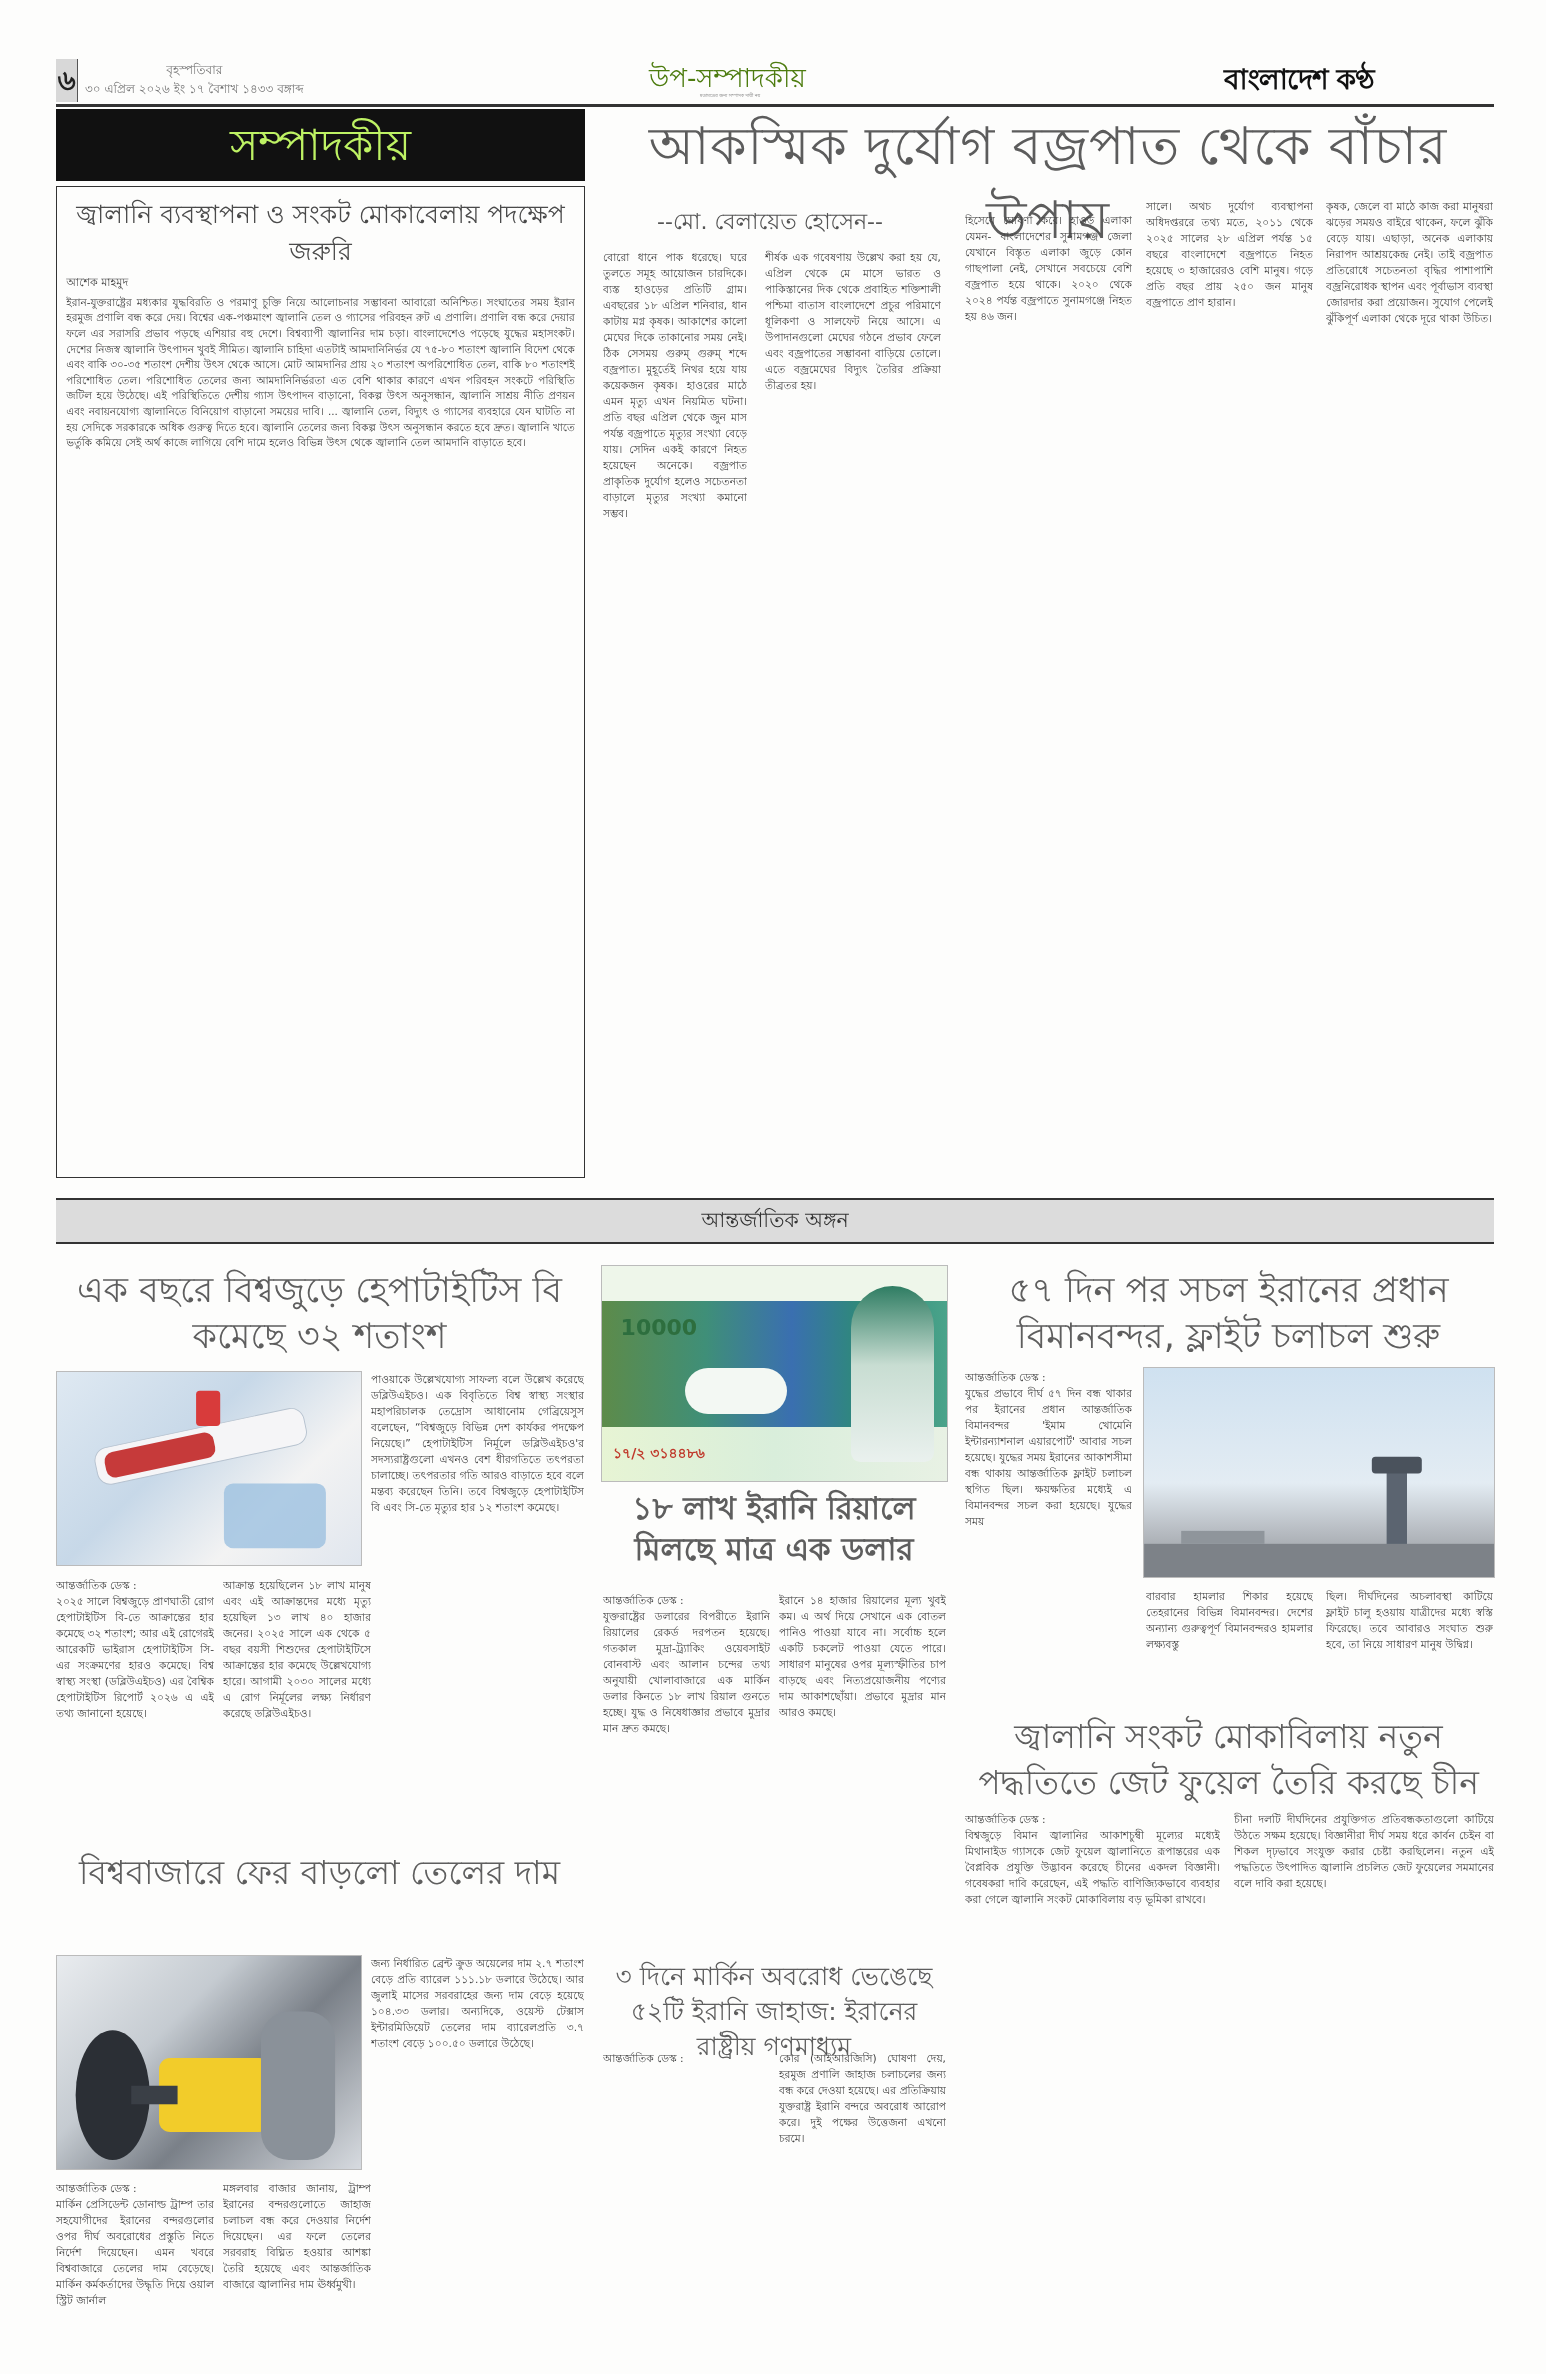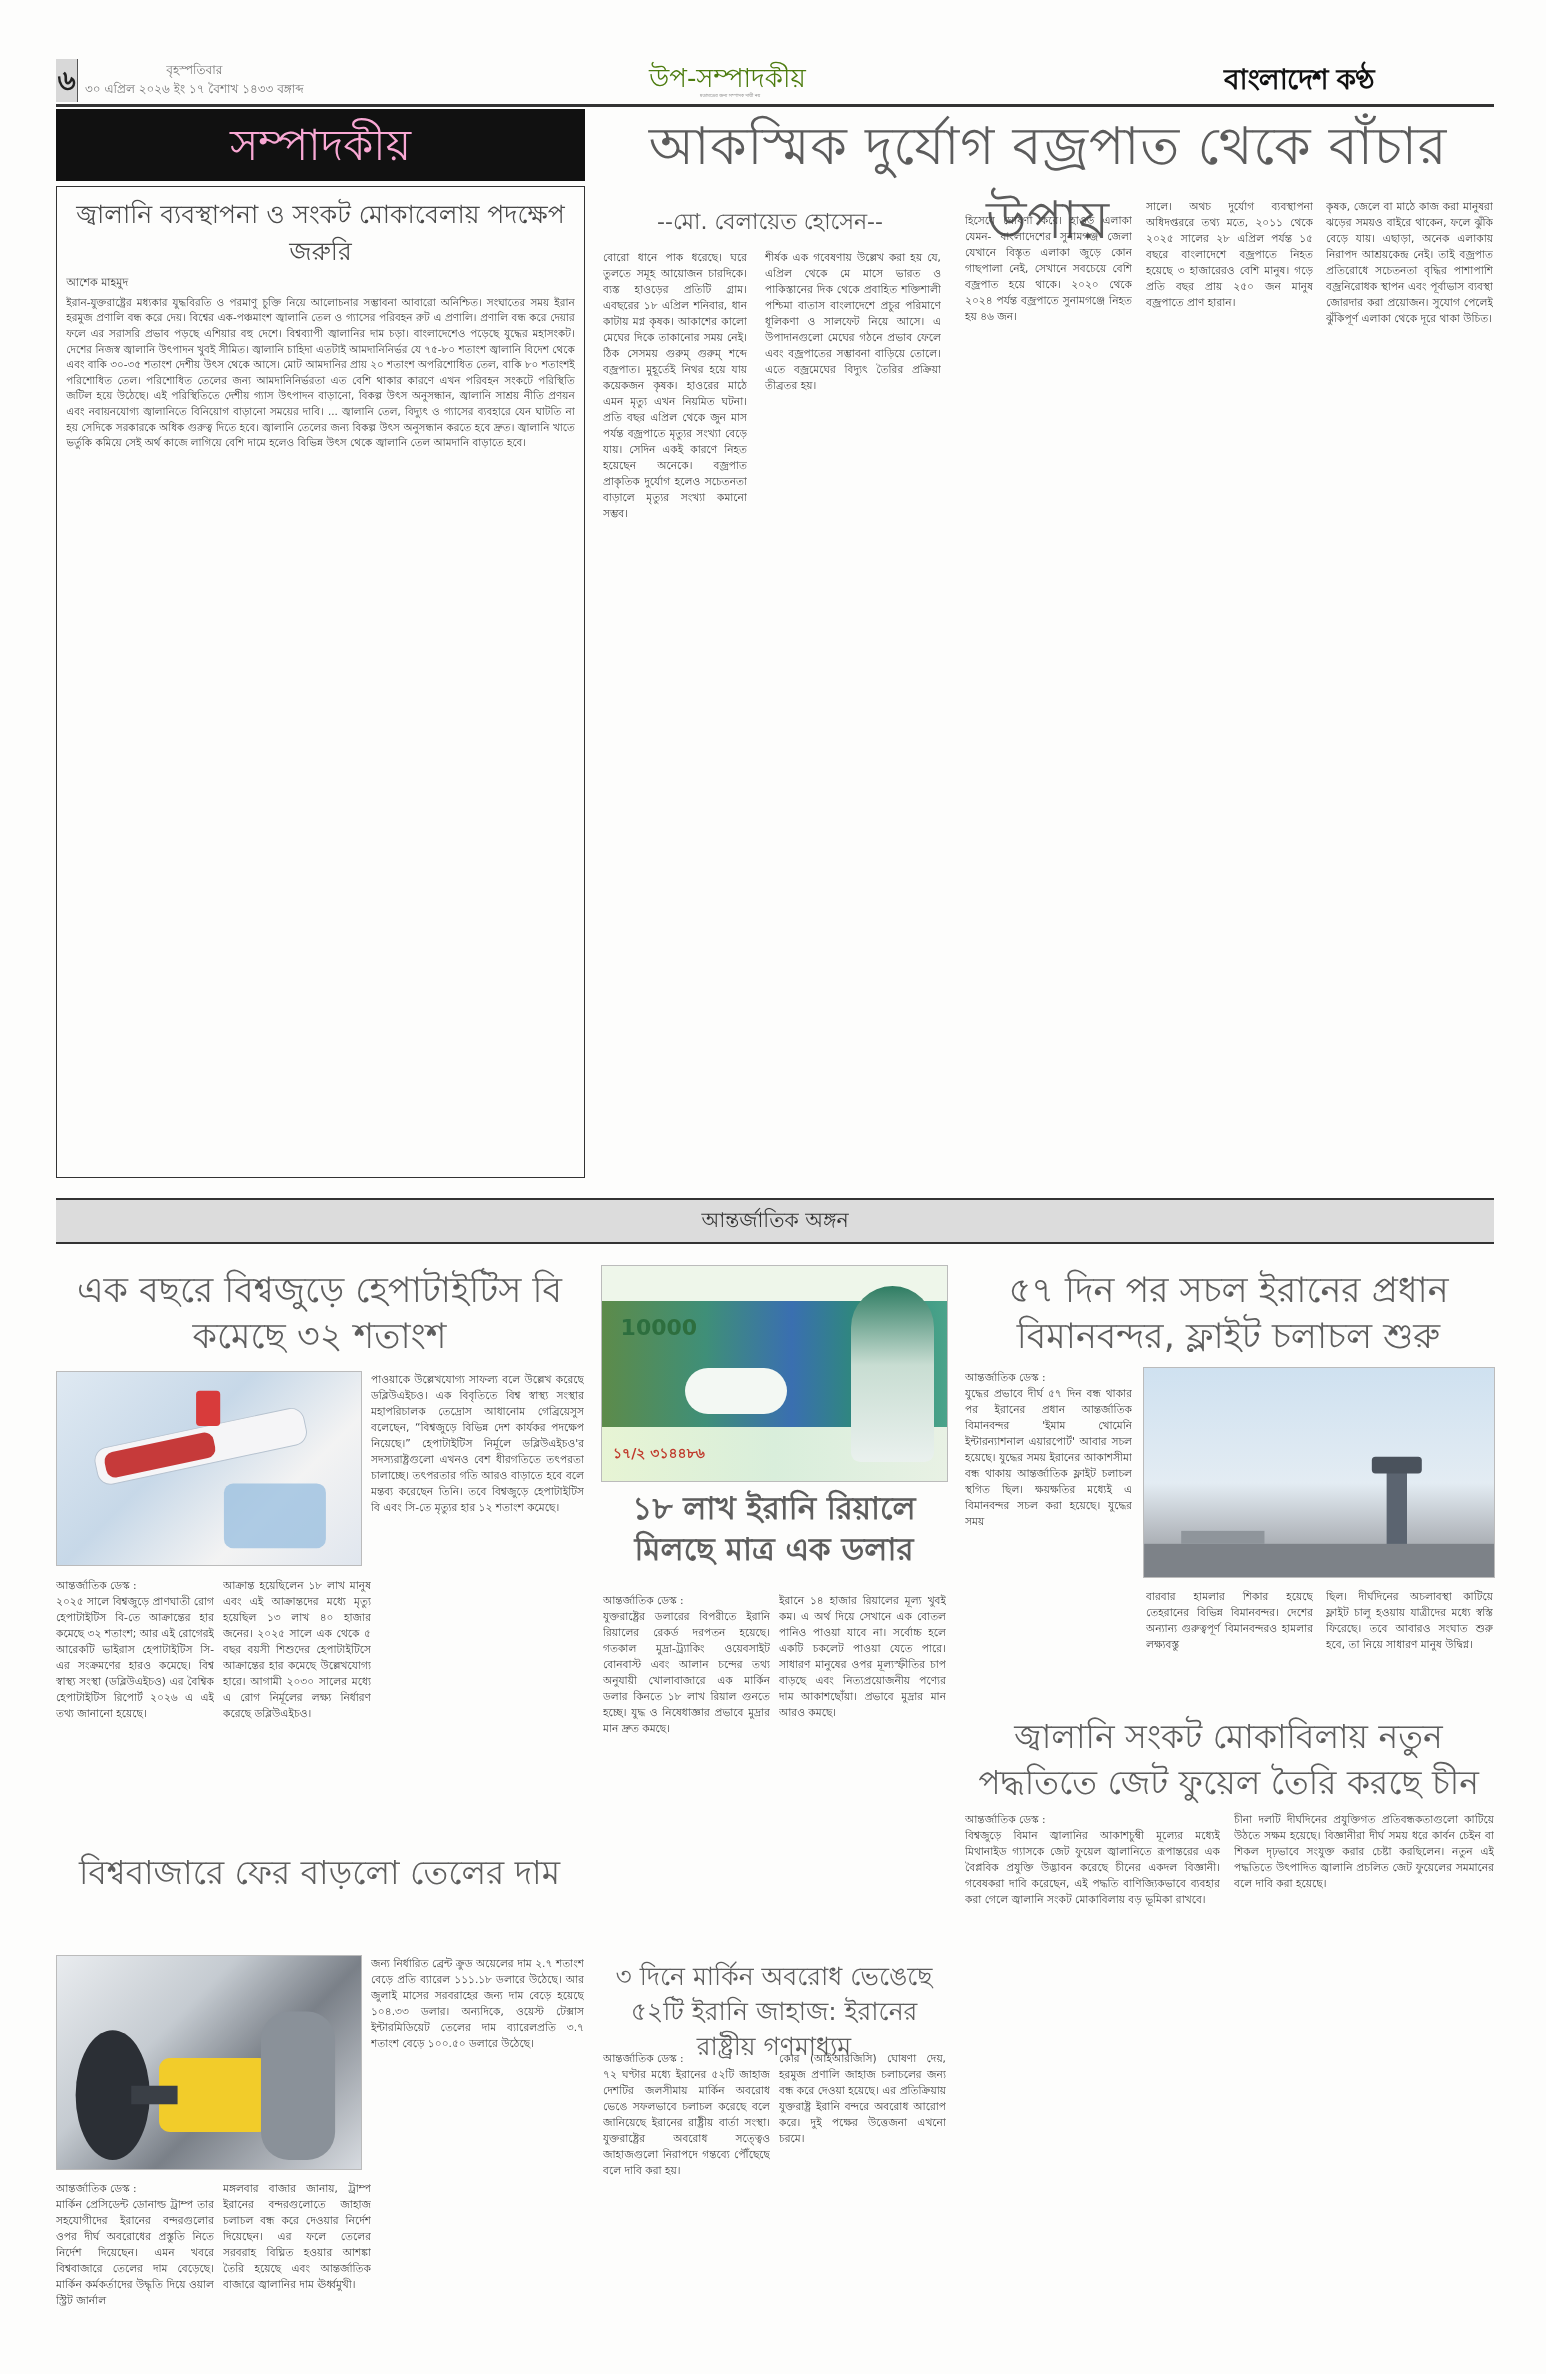--- a/index.html
+++ b/index.html
@@ -11,21 +11,21 @@
   
   .page-num-box { left: 56px; top: 59px; width: 22px; height: 43px; background: #d8d8d8; border-right: 1.9px solid #555;
     font-family: "DejaVu Serif", serif; font-size: 28px; font-weight: bold; color: #222; text-align: center; line-height: 43px; }
   .date-line { left: 85px; top: 61px; font-size: 12px; color: #737373; line-height: 18.6px; text-align: center; }
   .section-title { left: 649px; top: 58px; font-size: 26px; color: #4d7c0f; }
   .section-tagline { left: 700px; top: 92px; font-size: 4.6px; color: #777; }
   .logo { left: 1224px; top: 58px; font-size: 28px; font-weight: bold; color: #111; letter-spacing: -0.9px; font-family: "DejaVu Serif", serif; }
   .masthead-rule { left: 56px; top: 104px; width: 1438px; height: 2.8px; background: #333; }
 
   
-  .editorial-banner { left: 56px; top: 109px; width: 529px; height: 72px; background: #111; color: #f9a8d4;
+  .editorial-banner { left: 56px; top: 109px; width: 529px; height: 72px; background: #111; color: #bef264;
     font-size: 43px; text-align: center; line-height: 72px; }
 
   
   .big-headline { left: 603px; top: 109px; width: 890px; font-size: 52px; color: #5c5c5c; line-height: 74px; text-align: center; letter-spacing: 0.9px; }
 
   
   .editorial-box { left: 56px; top: 186px; width: 529px; height: 992px; border: 1.9px solid #333; padding: 9.3px 9.3px; overflow: hidden; }
   .editorial-headline { font-size: 25px; color: #4a4a4a; text-align: center; line-height: 37px; margin-bottom: 3.7px; }
   .editorial-author { font-size: 11px; color: #444; margin-bottom: 1.9px; }
   .body-text { font-size: 10.6px; line-height: 16px; color: #404040; text-align: justify; }
@@ -145,16 +145,15 @@
 <div class="col" style="left:371px;top:1955px;width:213px;height:215px;">জন্য নির্ধারিত ব্রেন্ট ক্রুড অয়েলের দাম ২.৭ শতাংশ বেড়ে প্রতি ব্যারেল ১১১.১৮ ডলারে উঠেছে। আর জুলাই মাসের সরবরাহের জন্য দাম বেড়ে হয়েছে ১০৪.৩৩ ডলার। অন্যদিকে, ওয়েস্ট টেক্সাস ইন্টারমিডিয়েট তেলের দাম ব্যারেলপ্রতি ৩.৭ শতাংশ বেড়ে ১০০.৫০ ডলারে উঠেছে।</div>
 <div class="col" style="left:56px;top:2180px;width:158px;height:176px;">
   <span class="desk">আন্তর্জাতিক ডেস্ক :</span>
   <span>মার্কিন প্রেসিডেন্ট ডোনাল্ড ট্রাম্প তার সহযোগীদের ইরানের বন্দরগুলোর ওপর দীর্ঘ অবরোধের প্রস্তুতি নিতে নির্দেশ দিয়েছেন। এমন খবরে বিশ্ববাজারে তেলের দাম বেড়েছে। মার্কিন কর্মকর্তাদের উদ্ধৃতি দিয়ে ওয়াল স্ট্রিট জার্নাল</span>
 </div>
 <div class="col" style="left:223px;top:2180px;width:148px;height:176px;">মঙ্গলবার বাজার জানায়, ট্রাম্প ইরানের বন্দরগুলোতে জাহাজ চলাচল বন্ধ করে দেওয়ার নির্দেশ দিয়েছেন। এর ফলে তেলের সরবরাহ বিঘ্নিত হওয়ার আশঙ্কা তৈরি হয়েছে এবং আন্তর্জাতিক বাজারে জ্বালানির দাম ঊর্ধ্বমুখী।</div>
 
 <div class="intl-headline" style="left:598px;top:1959px;width:352px;font-size:25px;line-height:35px;">৩ দিনে মার্কিন অবরোধ ভেঙেছে ৫২টি ইরানি জাহাজ: ইরানের রাষ্ট্রীয় গণমাধ্যম</div>
 <div class="col" style="left:603px;top:2050px;width:167px;height:306px;">
   <span class="desk">আন্তর্জাতিক ডেস্ক :</span>
-  <span>৭২ ঘণ্টার মধ্যে ইরানের ৫২টি জাহাজ দেশটির জলসীমায় মার্কিন অবরোধ ভেঙে সফলভাবে চলাচল করেছে বলে জানিয়েছে ইরানের রাষ্ট্রীয় বার্তা সংস্থা। যুক্তরাষ্ট্রের অবরোধ সত্ত্বেও জাহাজগুলো নিরাপদে গন্তব্যে পৌঁছেছে বলে দাবি করা হয়।</span>
 </div>
 <div class="col" style="left:779px;top:2050px;width:167px;height:306px;">কোর (আইআরজিসি) ঘোষণা দেয়, হরমুজ প্রণালি জাহাজ চলাচলের জন্য বন্ধ করে দেওয়া হয়েছে। এর প্রতিক্রিয়ায় যুক্তরাষ্ট্র ইরানি বন্দরে অবরোধ আরোপ করে। দুই পক্ষের উত্তেজনা এখনো চরমে।</div>
 
 
 </body></html>

